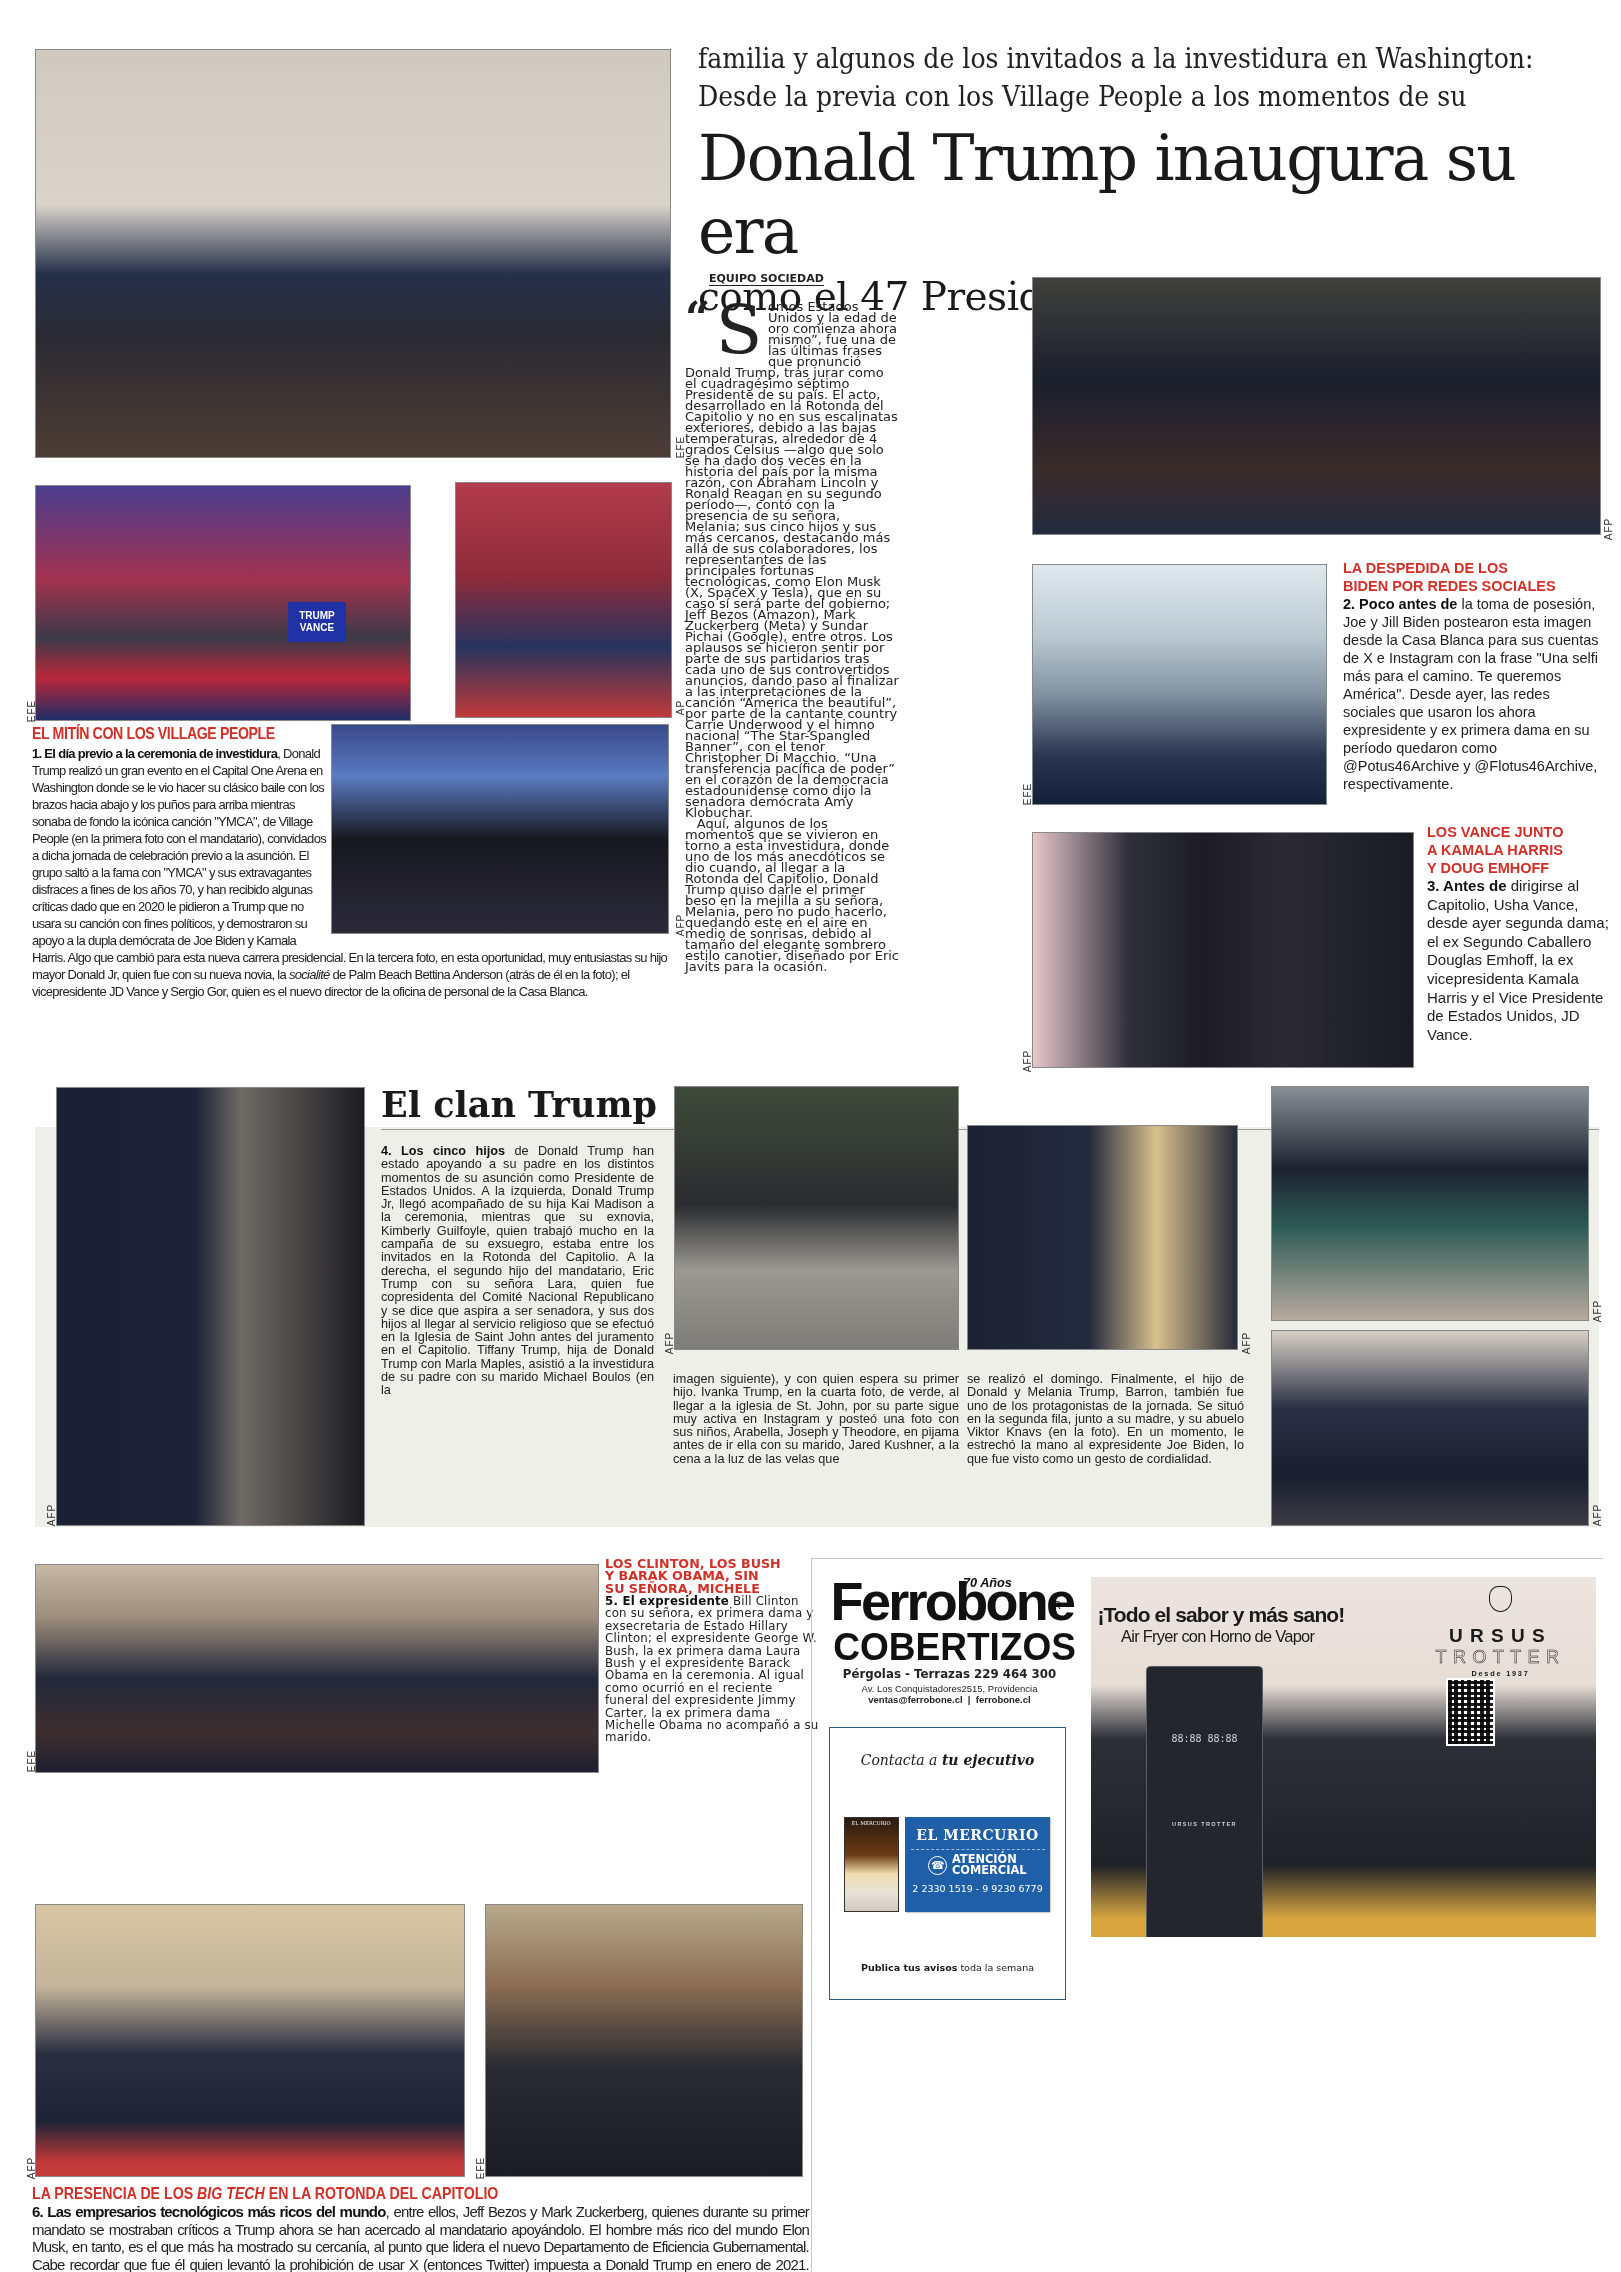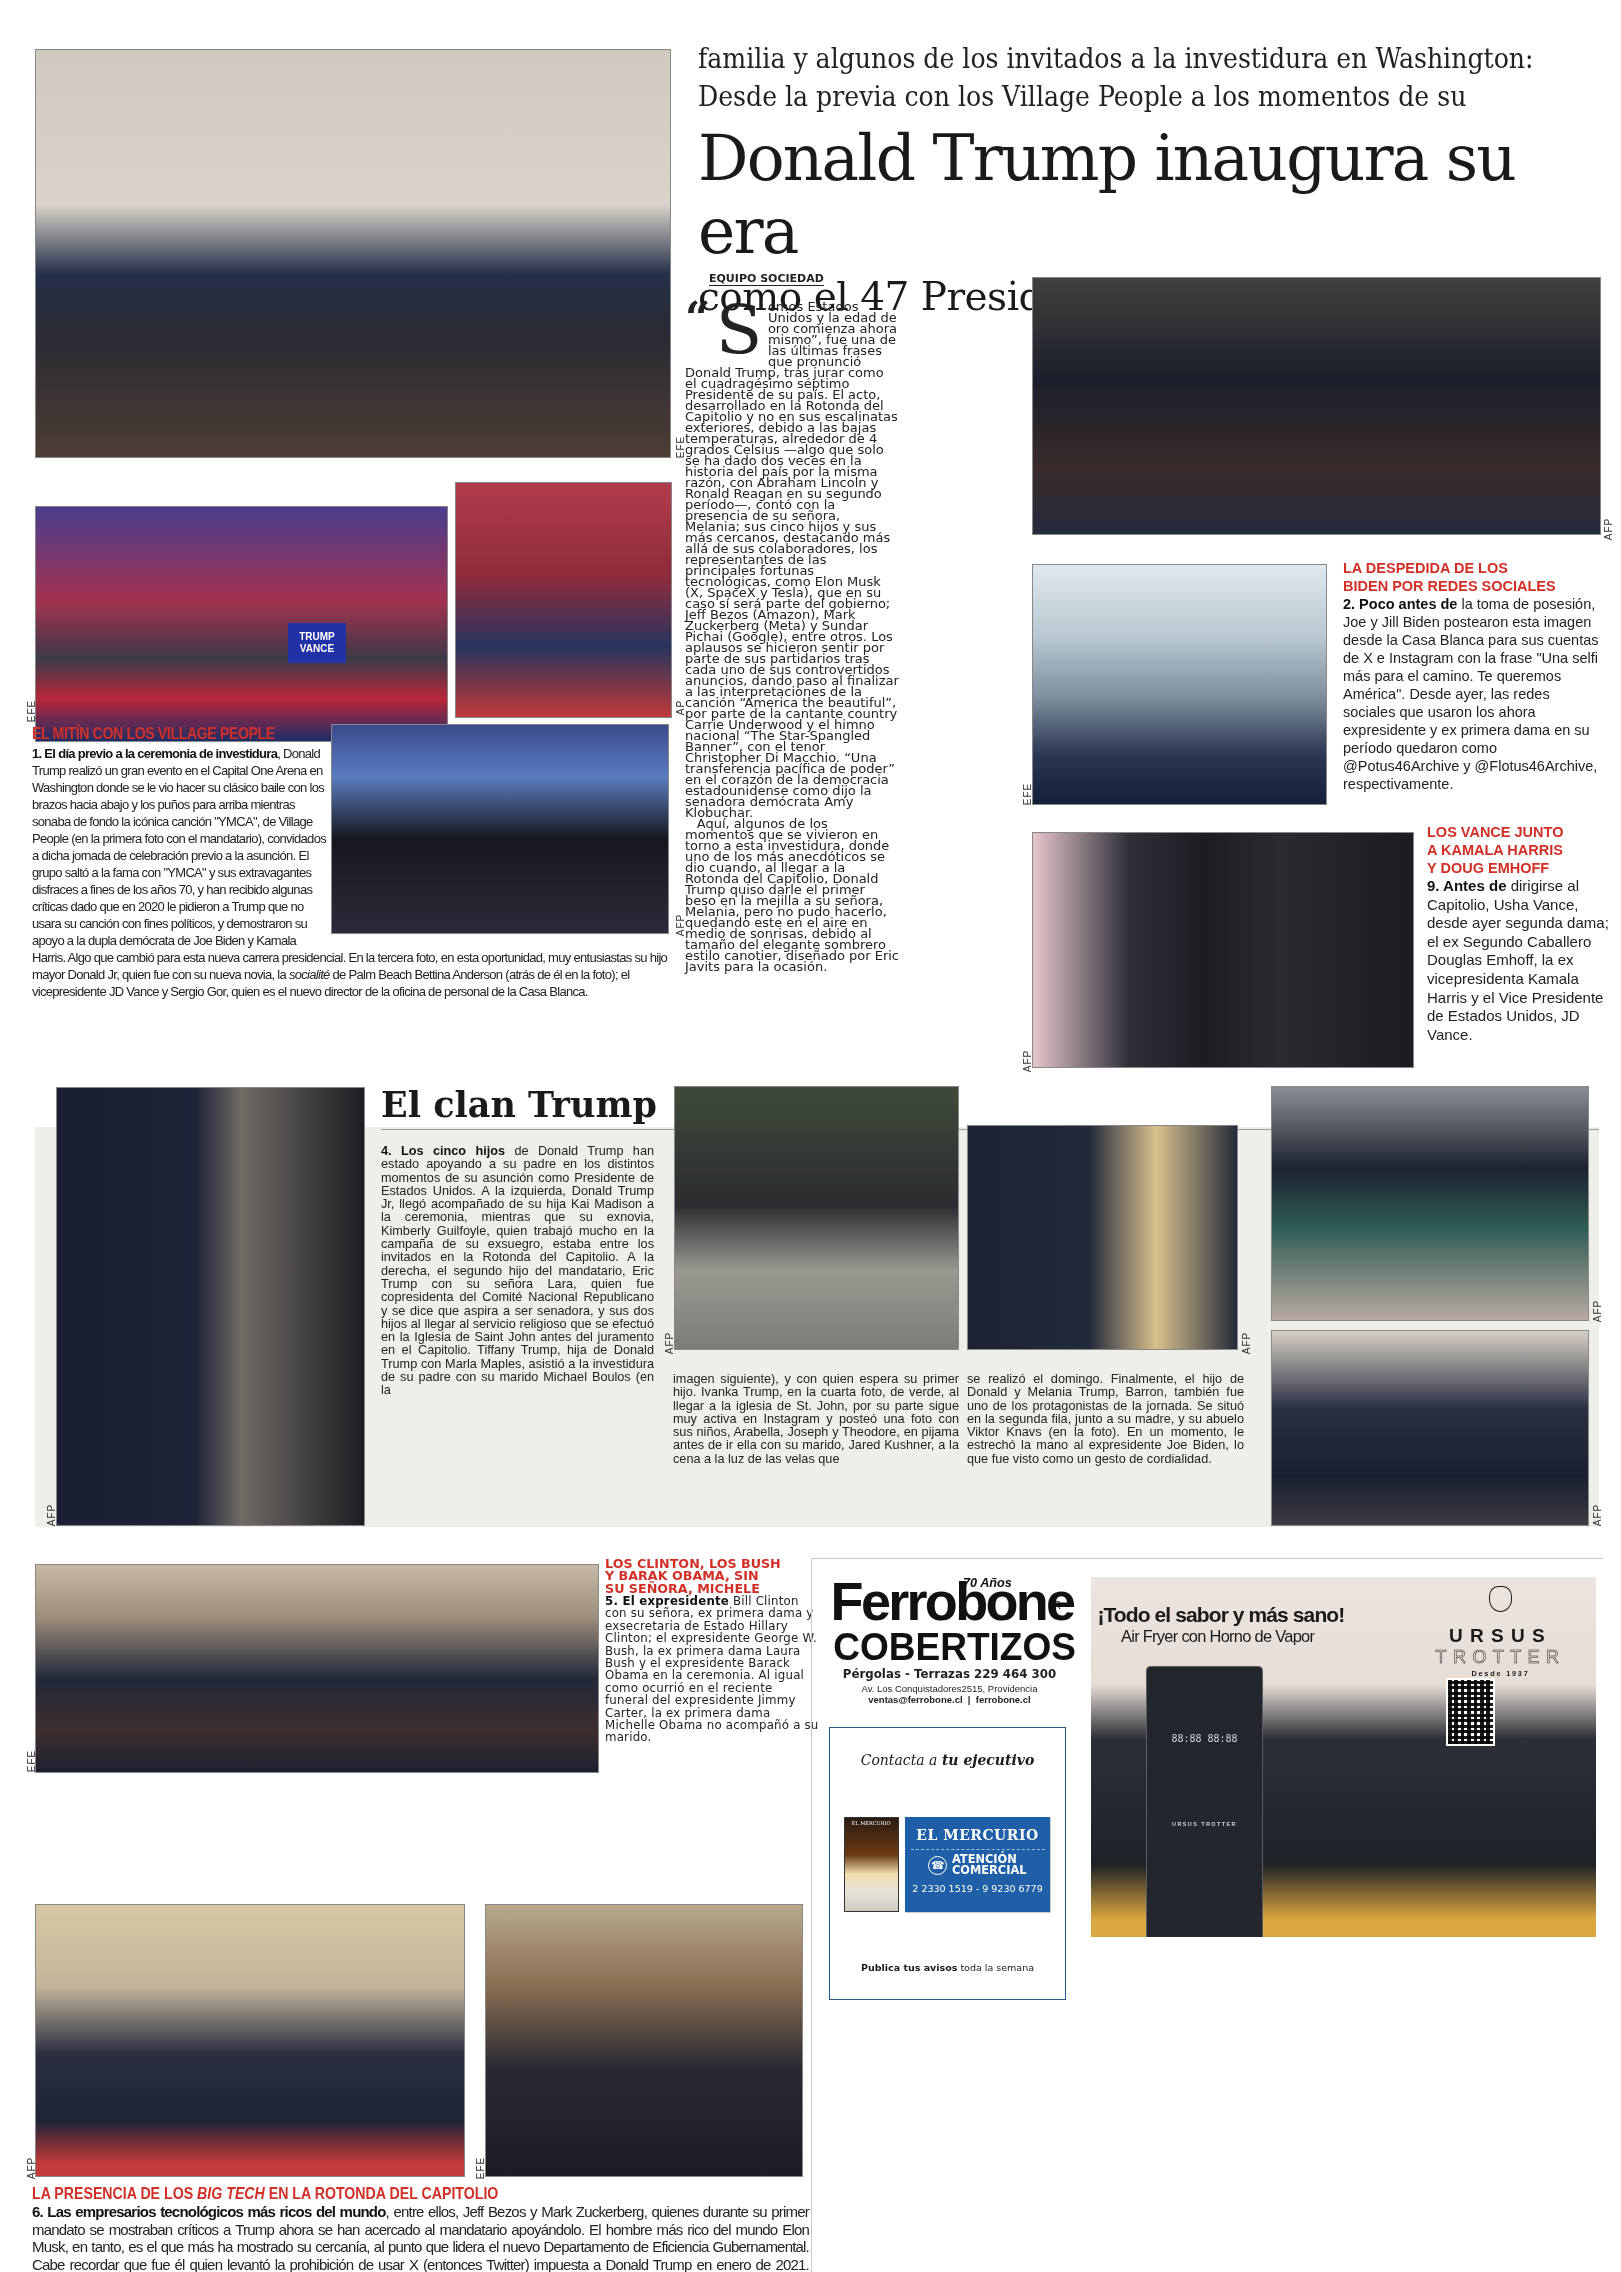--- a/index.html
+++ b/index.html
@@ -85,25 +85,25 @@
 <div class="photo ph-vance" style="left:1032px; top:832px; width:382px; height:236px;"></div>
 <span class="credit" style="left:1022px; top:1050px;">AFP</span>
 
 <div class="abs" style="left:1427px; top:823px; width:182px;">
   <div class="section-red" style="font-size:14.5px; line-height:18px;">
     <div>LOS VANCE JUNTO</div>
     <div>A KAMALA HARRIS</div>
     <div>Y DOUG EMHOFF</div>
   </div>
   <div class="caption" style="font-size:15px; line-height:18.6px;">
-    <b>9. Antes de</b><span> dirigirse al Capitolio, Usha Vance, desde ayer segunda dama; el ex Segundo Caballero Douglas Emhoff, la ex vicepresidenta Kamala Harris y el Vice Presidente de Estados Unidos, JD Vance.</span>
-  </div>
-</div>
-
-<div class="photo ph-rally1" style="left:35px; top:506px; width:413px; height:236px;padding-left:42px;">
+    <b>3. Antes de</b><span> dirigirse al Capitolio, Usha Vance, desde ayer segunda dama; el ex Segundo Caballero Douglas Emhoff, la ex vicepresidenta Kamala Harris y el Vice Presidente de Estados Unidos, JD Vance.</span>
+  </div>
+</div>
+
+<div class="photo ph-rally1" style="left:35px; top:485px; width:376px; height:236px;padding-left:42px;">
   <div style="position:absolute; left:252px; top:300px; width:0; height:0;"></div>
   <div style="position:absolute; left:252px; top:116px; width:58px; height:40px; background:#2131a6; color:#fff; text-align:center; font-family:'Liberation Sans',sans-serif; font-weight:bold; font-size:10px; line-height:11.8px; padding-top:8.2px;">
     <div>TRUMP</div>
     <div>VANCE</div>
   </div>
 </div>
 <span class="credit" style="left:25.5px; top:700px;">EFE</span>
 
 <div class="photo ph-rally2" style="left:455px; top:482px; width:217px; height:236px;"></div>
 <span class="credit" style="left:675px; top:700px;">AP</span>

